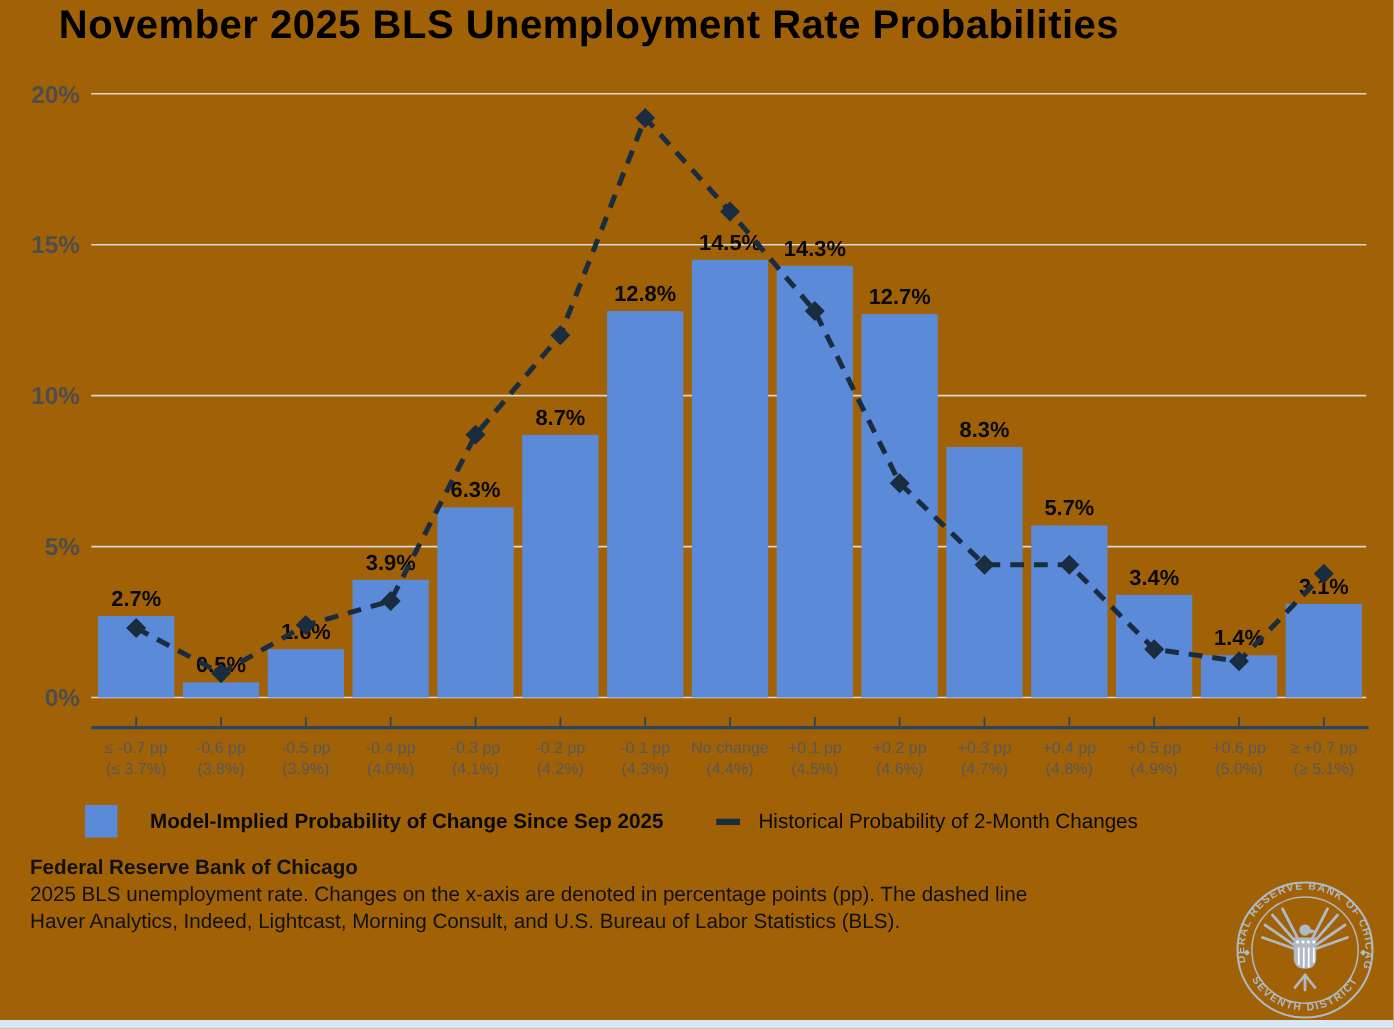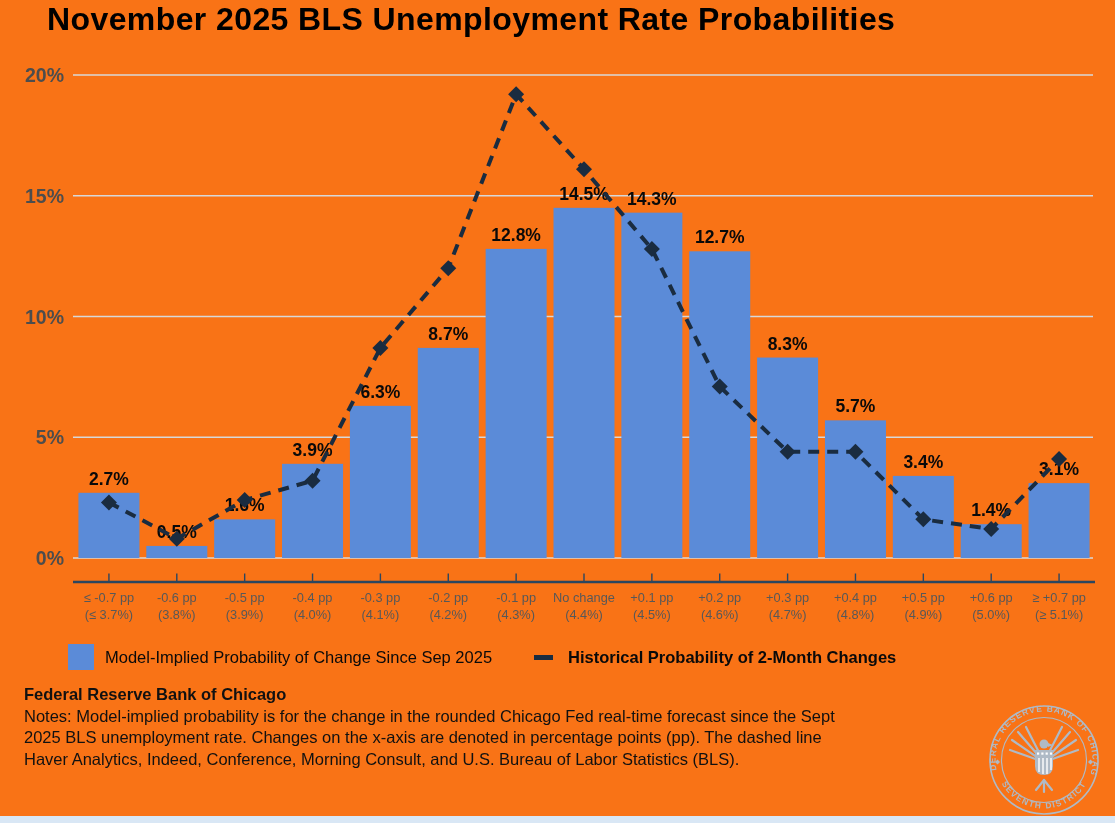--- a/index.html
+++ b/index.html
@@ -1,31 +1,31 @@
 <!DOCTYPE html>
 <html><head>
 <meta charset="utf-8">
 <style>
   html,body{margin:0;padding:0;background:#fff;}
   .canvas{
-    position:relative;width:1115px;height:823px;background:#f97316;overflow:hidden;
+    position:relative;width:1115px;height:823px;background:#a16207;overflow:hidden;
     font-family:"Liberation Sans",sans-serif;color:#000;
   }
   .chart-title{
     position:absolute;left:47px;top:1px;font-size:32px;font-weight:700;letter-spacing:.4px;color:#000;
     white-space:nowrap;
   }
   .chart-svg{position:absolute;left:0;top:55px;}
   .legend{
     position:absolute;left:68px;top:644px;display:flex;align-items:center;white-space:nowrap;
   }
   .legend-swatch{width:26px;height:26px;background:#5B8BD8;flex:0 0 auto;}
-  .legend-label{font-size:16.5px;font-weight:400;color:#0a0a0a;margin-left:11px;}
+  .legend-label{font-size:16.5px;font-weight:700;color:#0a0a0a;margin-left:26px;}
   .legend-dash{width:19px;height:5px;background:#1A2C40;margin-left:42px;flex:0 0 auto;}
-  .legend-label2{font-size:16.5px;font-weight:700;color:#0a0a0a;margin-left:15px;}
+  .legend-label2{font-size:16.5px;font-weight:400;color:#0a0a0a;margin-left:15px;}
   .footer{
     position:absolute;left:24px;top:684px;width:968px;font-size:16.5px;line-height:21.5px;color:#111;
   }
   .footer-org{font-weight:700;}
   .seal-svg{position:absolute;left:986px;top:702px;}
   .bottom-strip{position:absolute;left:0;bottom:0;width:1115px;height:7px;background:#D9E7F5;}
 </style>
 </head>
 <body>
 
@@ -126,23 +126,22 @@
   <div class="legend">
     <div class="legend-swatch"></div>
     <div class="legend-label">Model-Implied Probability of Change Since Sep 2025</div>
     <div class="legend-dash"></div>
     <div class="legend-label2">Historical Probability of 2-Month Changes</div>
   </div>
 
   <div class="footer">
     <div class="footer-org">Federal Reserve Bank of Chicago</div>
     <div id="footer-lines">
-        <div>Notes: Model-implied probability is for the change in the rounded Chicago Fed real-time forecast since the Sept</div>
         <div>2025 BLS unemployment rate. Changes on the x-axis are denoted in percentage points (pp). The dashed line</div>
-        <div>Haver Analytics, Indeed, Conference, Morning Consult, and U.S. Bureau of Labor Statistics (BLS).</div>
+        <div>Haver Analytics, Indeed, Lightcast, Morning Consult, and U.S. Bureau of Labor Statistics (BLS).</div>
       </div>
   </div>
 
   <svg class="seal-svg" width="116" height="116" viewBox="0 0 116 116">
     <defs>
       <path id="sealTopArc" d="M 11.15 70.55 A 48.5 48.5 0 1 1 104.85 70.55" fill="none"></path>
       <path id="sealBottomArc" d="M 16 82.25 A 48.5 48.5 0 0 0 100 82.25" fill="none"></path>
     </defs>
     <g stroke="#AFBAC6" fill="none">
       <circle cx="58" cy="58" r="54" stroke-width="1.6"></circle>

